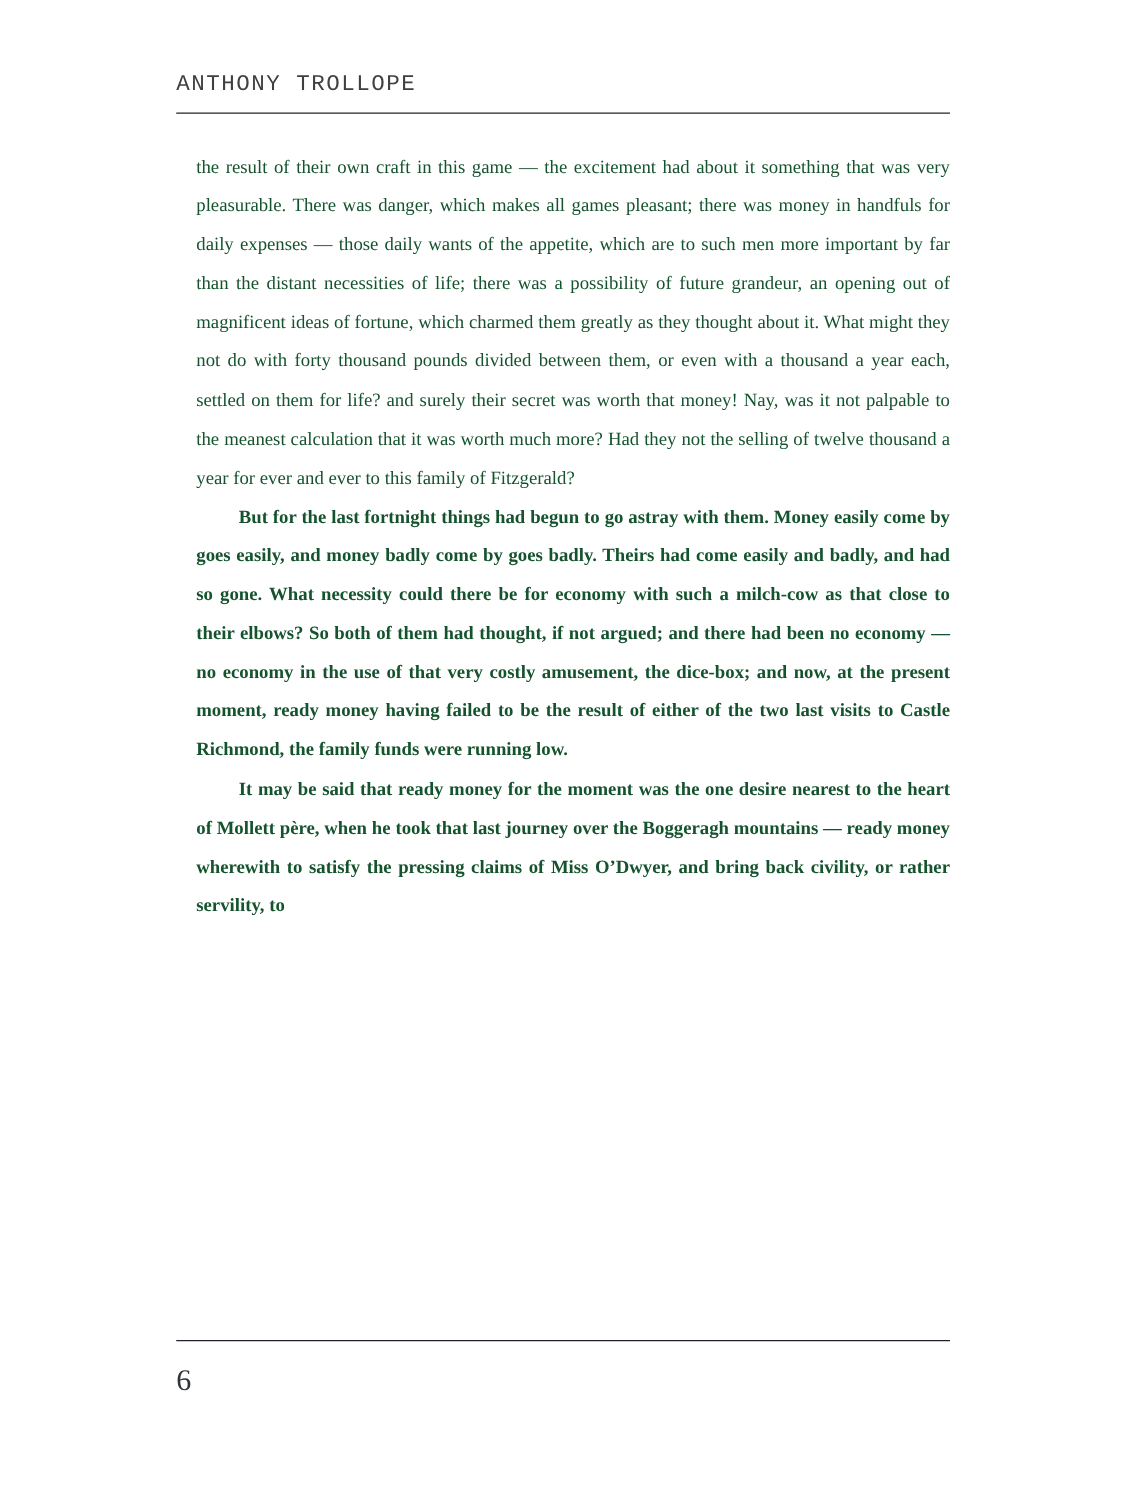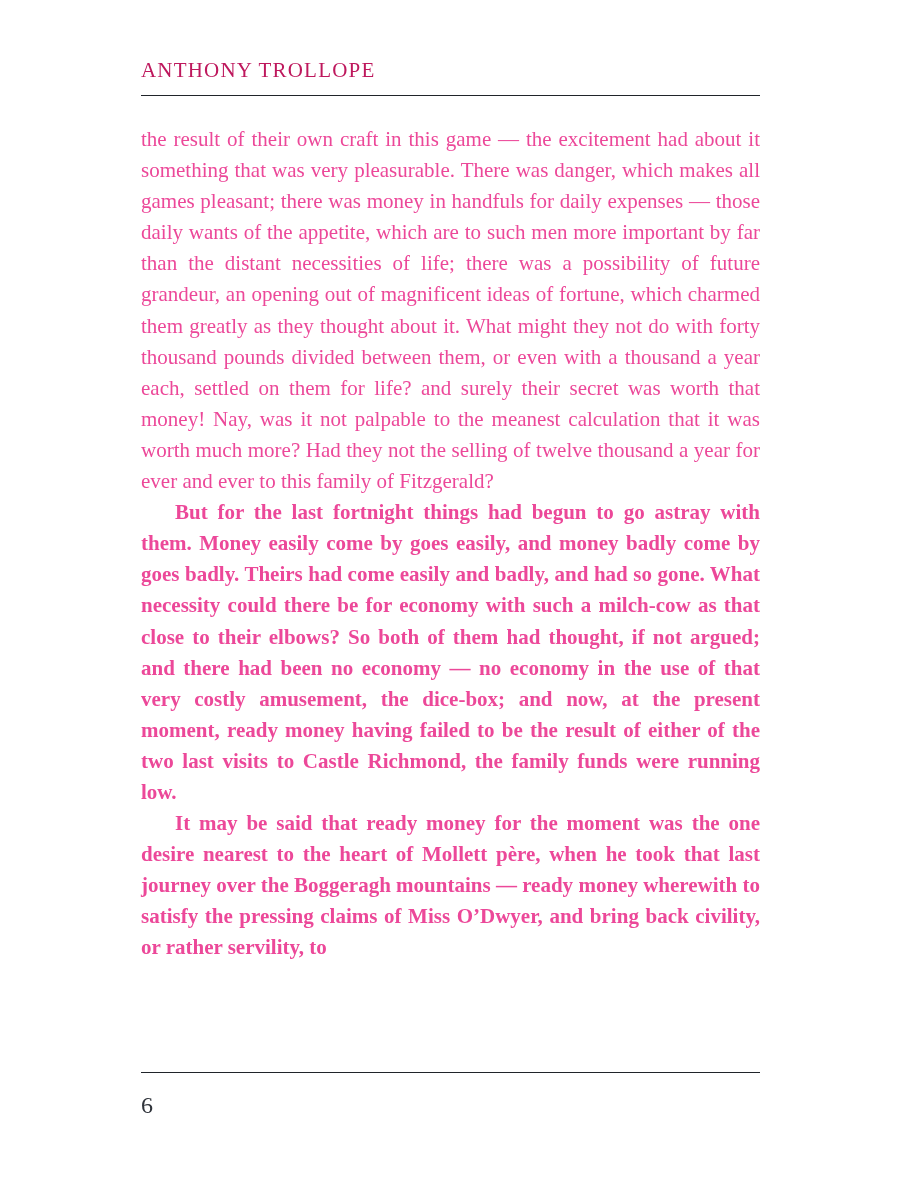--- a/index.html
+++ b/index.html
@@ -20,40 +20,41 @@
     height: 1200px;
     box-sizing: border-box;
   }
   .content {
     position: absolute;
     left: 141px;
     top: 58px;
     width: 619px;
   }
   .running-head {
-    font-family: Liberation Serif, serif;
-    font-size: 21px;
+    font-family: Liberation Mono, monospace;
+    font-size: 18px;
     letter-spacing: 1.2px;
-    color: #be185d;
+    color: #404040;
     padding-bottom: 10px;
     white-space: nowrap;
   }
   .rule-top {
     border-top: 1.6px solid #20242a;
     width: 619px;
     margin-top: 2px;
   }
   .body-text {
     margin-top: 28px;
-    font-size: 21px;
+    font-size: 15px;
     line-height: 31.1px;
     text-align: justify;
     text-justify: inter-word;
-    color: #ec4899;
+    color: #14532d;
     hyphens: manual;
+    margin-left: 16px;
   }
   .body-text p {
     margin: 0;
   }
   .body-text p.indent {
     text-indent: 34px;
     font-weight: bold;
   }
   .footer {
     position: absolute;

